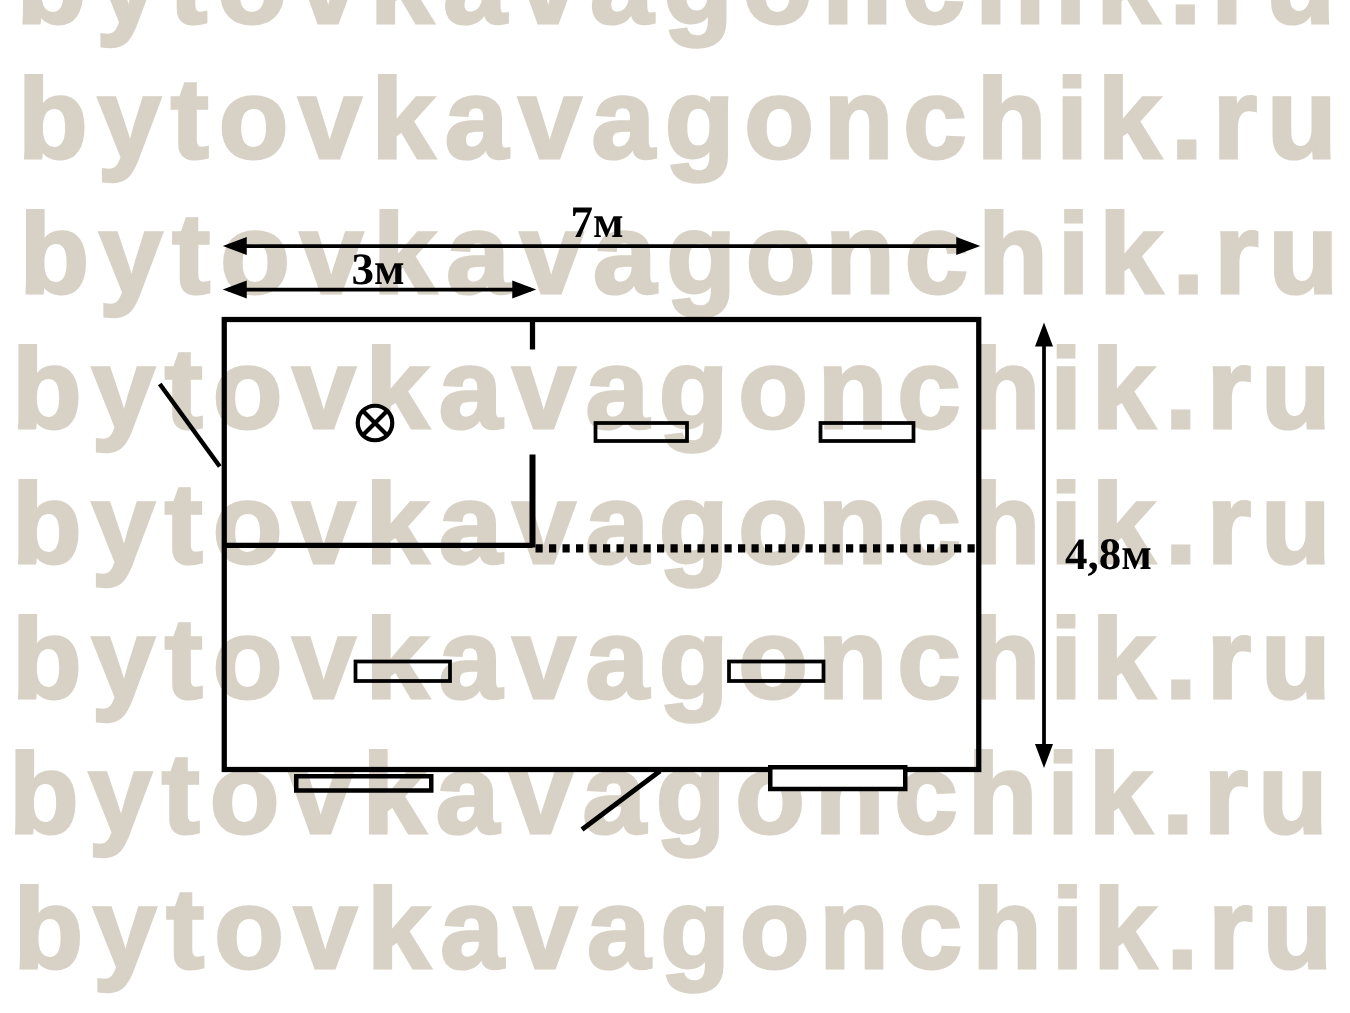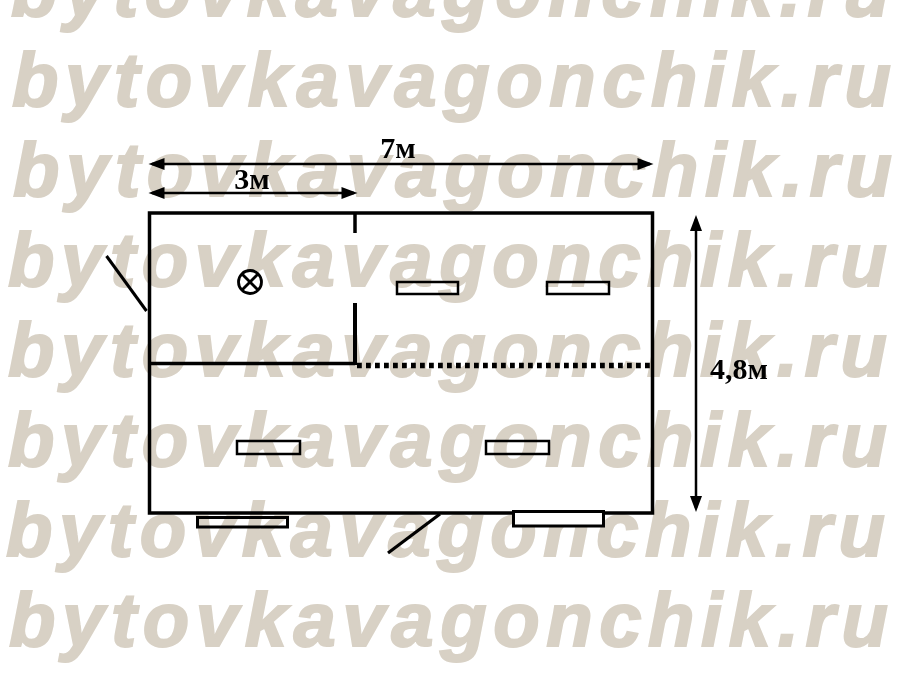--- a/index.html
+++ b/index.html
@@ -1,20 +1,20 @@
 <!DOCTYPE html>
 <html><head>
 <meta charset="utf-8">
 <style>
   html,body{margin:0;padding:0;background:#ffffff;}
   #page{position:relative;width:900px;height:675px;overflow:hidden;background:#ffffff;
         font-family:"Liberation Sans", sans-serif;}
   .wm{position:absolute;white-space:nowrap;
       font-family:"Liberation Sans", sans-serif;
-      font-weight:bold;font-style:italic;
+      font-weight:bold;
       font-size:76px;line-height:76px;letter-spacing:6.6px;
       color:#d8d1c5;-webkit-text-stroke:2px #d8d1c5;}
   svg{position:absolute;left:0;top:0;}
 </style>
 </head>
 <body>
 <div id="page">
 
   <div class="wm" style="left:11px;top:-48px;">bytovkavagonchik.ru</div>
 

